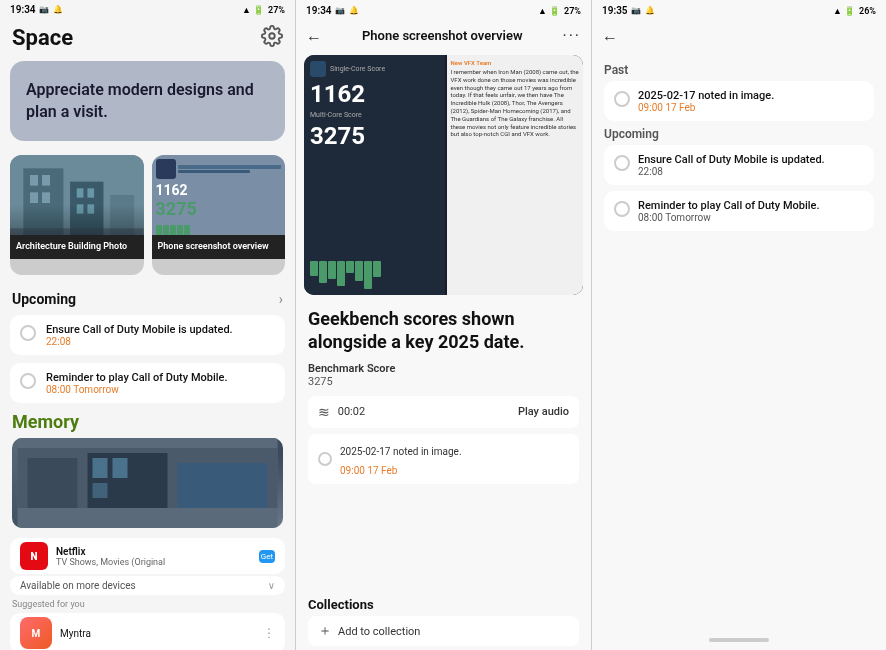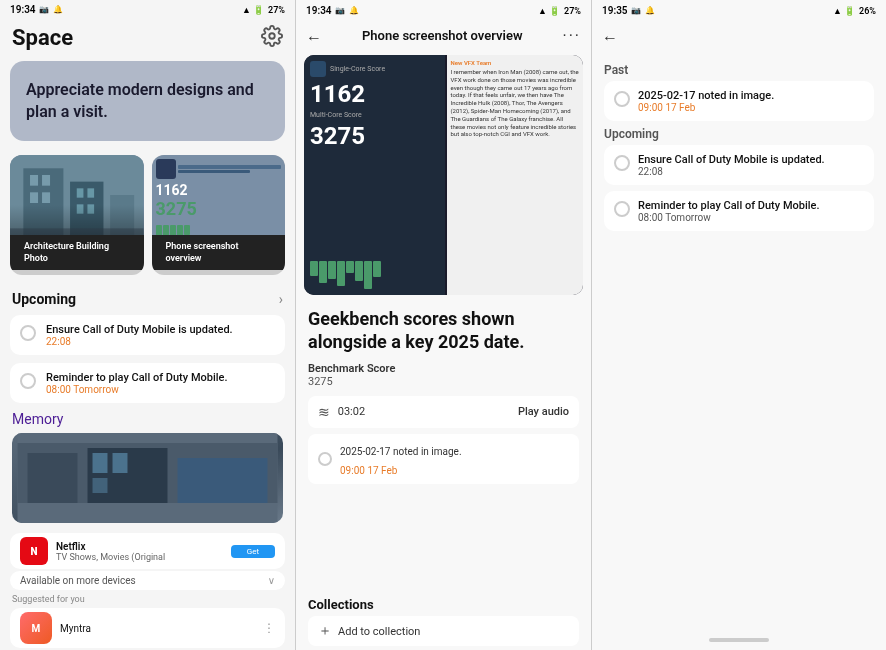--- a/index.html
+++ b/index.html
@@ -86,21 +86,21 @@
       height: 80px;
       background: #7a8fa6;
       position: relative;
       overflow: hidden;
     }
     .thumb-card .thumb-label {
       background: #222;
       color: #fff;
       font-size: 9px;
       font-weight: 600;
-      padding: 6px 14px;
+      padding: 6px 6px;
       line-height: 1.3;
     }
 
     
     .building-img {
       background: linear-gradient(180deg, #6b7f99 0%, #4a5a6e 50%, #8a9aaa 100%);
       position: relative;
     }
     .building-img::after {
       content: '';
@@ -161,23 +161,23 @@
     }
     .reminder-text { flex: 1; }
     .reminder-title { font-size: 11px; color: #111; font-weight: 500; }
     .reminder-time { font-size: 10px; color: #e87c2a; }
 
     
     .memory-section {
       padding: 4px 12px;
     }
     .memory-title {
-      font-size: 14px;
-      font-weight: 400;
-      color: #4c1d95;
+      font-size: 18px;
+      font-weight: 700;
+      color: #4d7c0f;
       margin-bottom: 6px;
     }
     .memory-thumb {
       border-radius: 10px;
       overflow: hidden;
       height: 90px;
       background: linear-gradient(160deg, #5a6a7a 0%, #3a4a5a 60%, #6a7a8a 100%);
       position: relative;
     }
     .bottom-item {
@@ -194,21 +194,21 @@
       height: 28px;
       border-radius: 6px;
       background: #e74c3c;
       flex-shrink: 0;
     }
     .bottom-item-text { font-size: 10px; color: #111; flex: 1; }
     .bottom-item-badge {
       background: #2196F3;
       color: #fff;
       font-size: 8px;
-      padding: 2px 16px;
+      padding: 2px 2px;
       border-radius: 4px;
     }
 
     
     .panel2 {
       width: 296px;
       background: #f8f8f8;
       border-right: 1px solid #ccc;
       display: flex;
       flex-direction: column;
@@ -629,21 +629,21 @@
   </div>
 
   <div class="p2-content">
     <div class="p2-headline">Geekbench scores shown alongside a key 2025 date.</div>
 
     <div class="p2-label">Benchmark Score</div>
     <div class="p2-value">3275</div>
 
     <div class="p2-audio-bar">
       <span class="audio-icon">≋</span>
-      <span class="audio-time">03:02</span>
+      <span class="audio-time">00:02</span>
       <span class="audio-play">Play audio</span>
     </div>
 
     <div class="p2-date-row">
       <div class="date-circle"></div>
       <div>
         <span class="date-text">2025-02-17 noted in image.</span>
         <br>
         <span class="date-time">09:00 17 Feb</span>
       </div>

